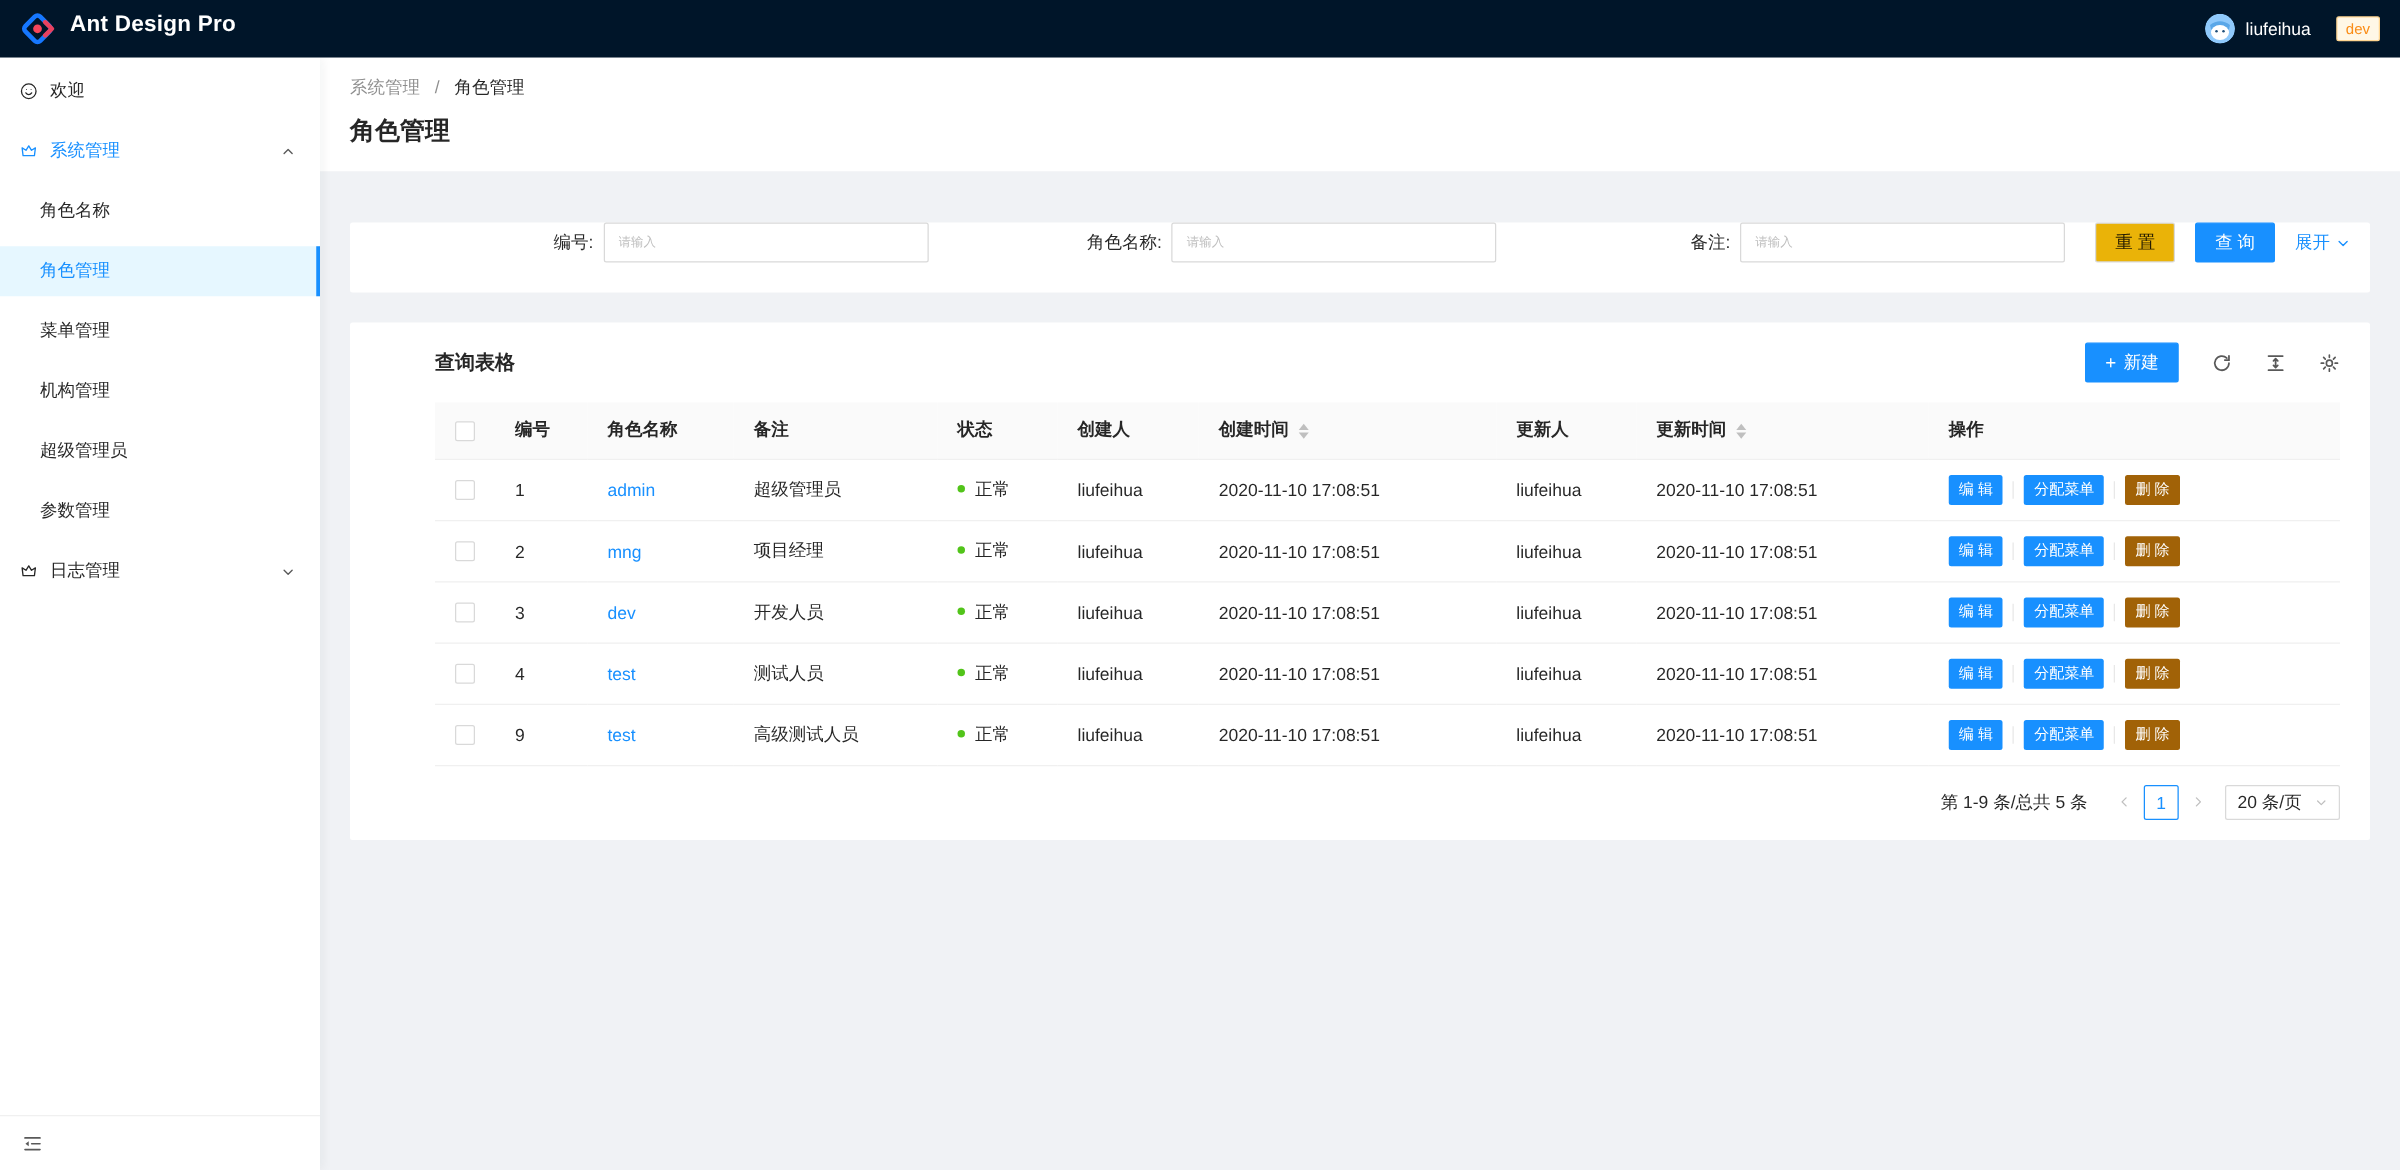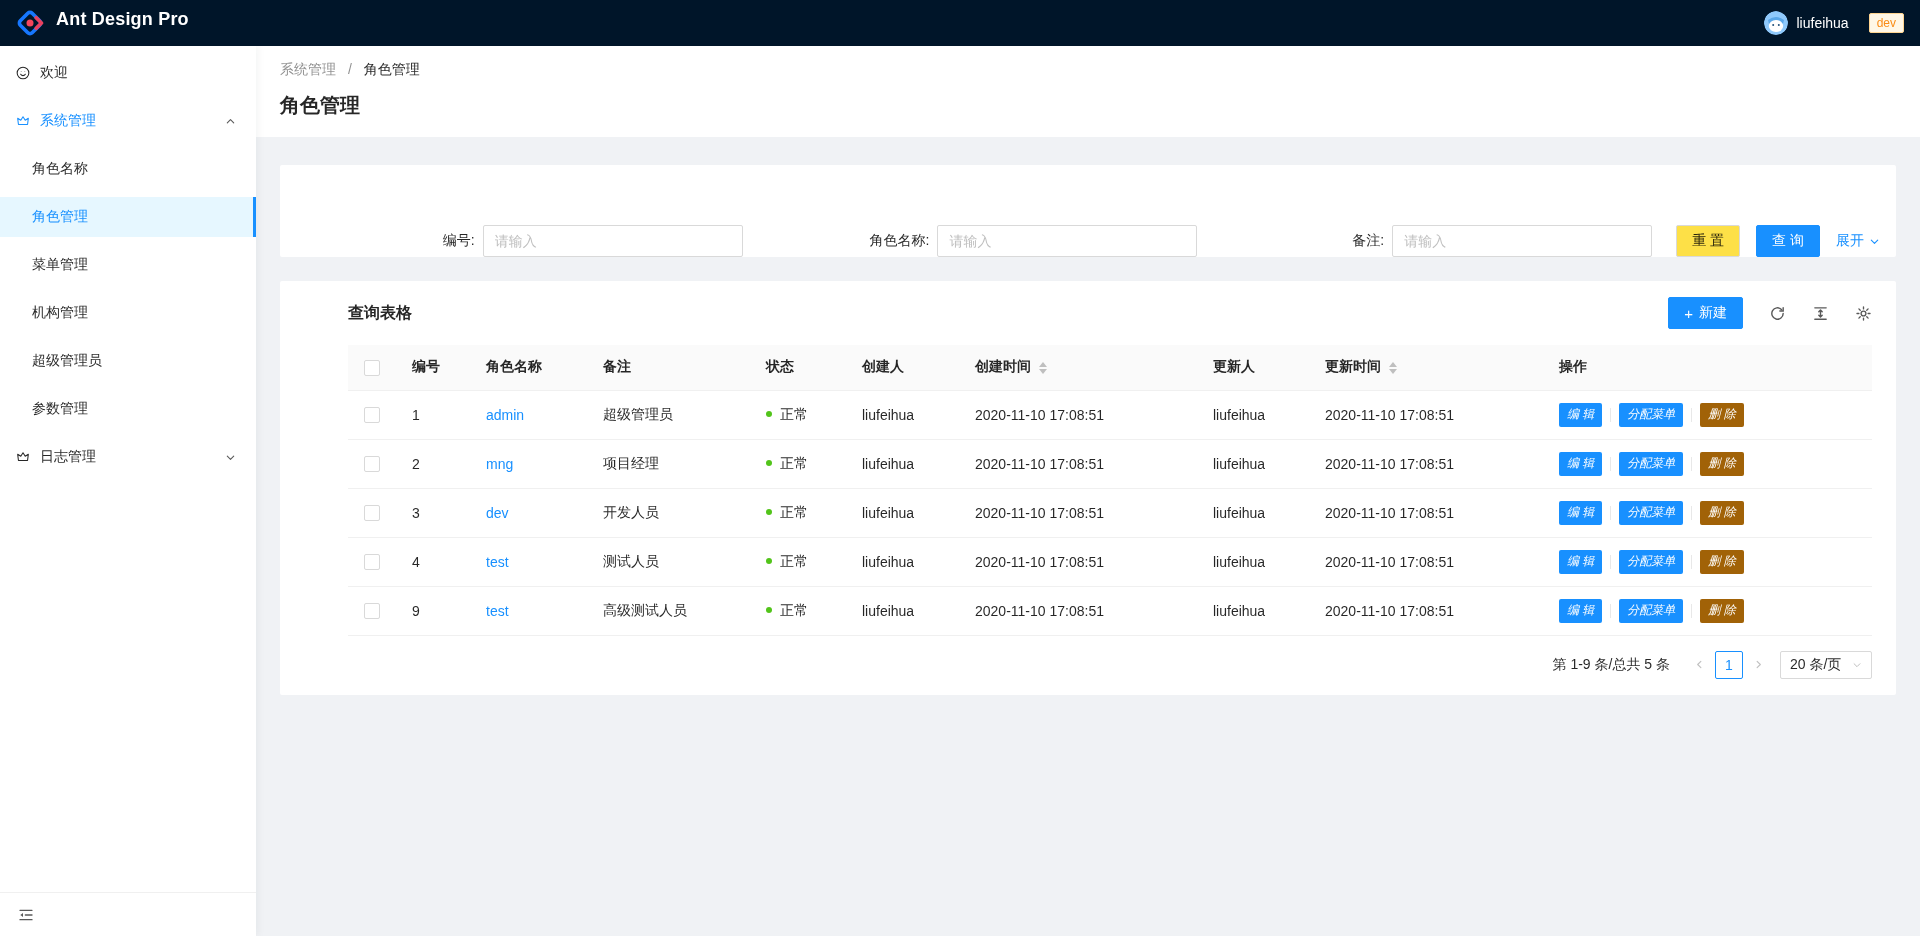--- a/index.html
+++ b/index.html
@@ -60,33 +60,33 @@
   .breadcrumb { font-size:14px; line-height:16px; margin-bottom:14px; }
   .bc-parent { color:rgba(0,0,0,.45); cursor:pointer; }
   .bc-sep { color:rgba(0,0,0,.45); margin:0 8px; }
   .bc-current { color:rgba(0,0,0,.85); }
   .page-title { font-size:20px; line-height:28px; font-weight:700; color:rgba(0,0,0,.85); }
 
   .content { padding:28px 24px 0; }
   .card { background:#fff; border-radius:2px; }
 
   
-  .search-card { height:92px; display:flex; align-items:flex-end; padding:0 16px 0 24px; margin-bottom:24px; }
+  .search-card { height:56px; display:flex; align-items:flex-start; padding:0 16px 0 24px; margin-bottom:24px;margin-top:13px; }
   .sf-fields { flex:1; display:flex; }
   .sf-field { flex:1; display:flex; align-items:center; justify-content:flex-end; padding-right:16px; }
   .sf-label { margin-right:8px; color:rgba(0,0,0,.85); white-space:nowrap; }
   .sf-input {
     width:260px; height:32px; border:1px solid #d9d9d9; border-radius:2px;
-    padding:0 11px; font-size:14px; font-family:inherit; color:rgba(0,0,0,.85); outline:none; background:#fff;
+    padding:0 11px; font-size:10px; font-family:inherit; color:rgba(0,0,0,.85); outline:none; background:#fff;
   }
   .sf-input::placeholder { color:#bfbfbf; }
   .sf-buttons { display:flex; align-items:center; margin-left:8px; white-space:nowrap; }
   .btn {
     height:32px; padding:0 15px; border-radius:2px; border:1px solid #d9d9d9;
-    background:#fde047; color:rgba(0,0,0,.85); font-size:14px; font-family:inherit; cursor:pointer;
+    background:#eab308; color:rgba(0,0,0,.85); font-size:14px; font-family:inherit; cursor:pointer;
   }
   .btn-primary { background:#1890ff; border-color:#1890ff; color:#fff; }
   .expand-link { color:#1890ff; margin-left:16px; display:inline-flex; align-items:center; cursor:pointer; }
   .expand-link svg { margin-left:5px; }
 
   
   .table-card { padding-bottom:0;padding-left:44px; }
   .tc-toolbar { height:64px; display:flex; align-items:center; padding:0 24px; }
   .tc-title { font-size:16px; font-weight:600; color:rgba(0,0,0,.85); }
   .tc-actions { margin-left:auto; display:flex; align-items:center; }
@@ -113,21 +113,21 @@
   .status-dot {
     width:6px; height:6px; border-radius:50%; background:#52c41a;
     display:inline-block; margin-right:8px; vertical-align:middle; position:relative; top:-1px;
   }
   .sorter { display:inline-flex; flex-direction:column; margin-left:8px; vertical-align:middle; cursor:pointer; }
   .caret-up { width:0; height:0; border-left:4px solid transparent; border-right:4px solid transparent; border-bottom:5px solid #bfbfbf; margin-bottom:2px; }
   .caret-down { width:0; height:0; border-left:4px solid transparent; border-right:4px solid transparent; border-top:5px solid #bfbfbf; }
 
   .btn-sm {
     height:24px; padding:0 8px; border:none; border-radius:2px; color:#fff;
-    font-size:12px; font-family:inherit; cursor:pointer; vertical-align:middle;font-style:italic;
+    font-size:12px; font-family:inherit; cursor:pointer; vertical-align:middle;
   }
   .bg-blue { background:#1890ff; }
   .bg-red  { background:#a16207; }
   .vdivider { display:inline-block; width:1px; height:14px; background:#e8e8e8; margin:0 8px; vertical-align:middle; }
 
   
   .pagination { display:flex; align-items:center; justify-content:flex-end; padding:15px 24px 16px; }
   .pg-total { color:rgba(0,0,0,.85); margin-right:18px; }
   .pg-arrow { color:rgba(0,0,0,.25); display:flex; align-items:center; padding:0 6px; cursor:not-allowed; }
   .pg-page {

